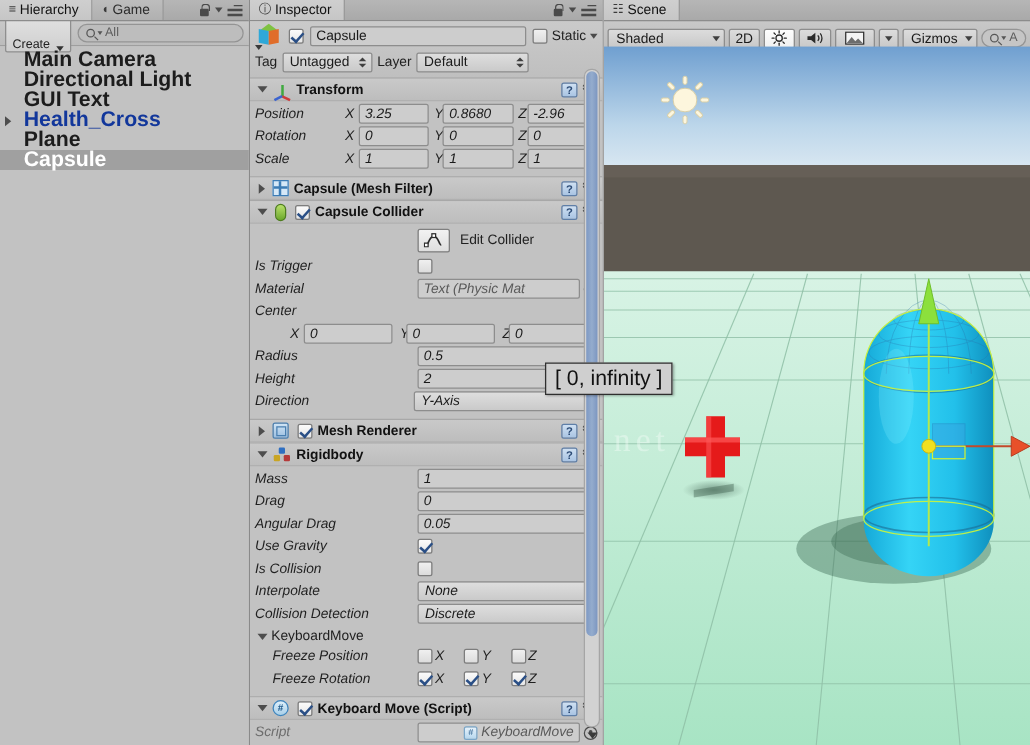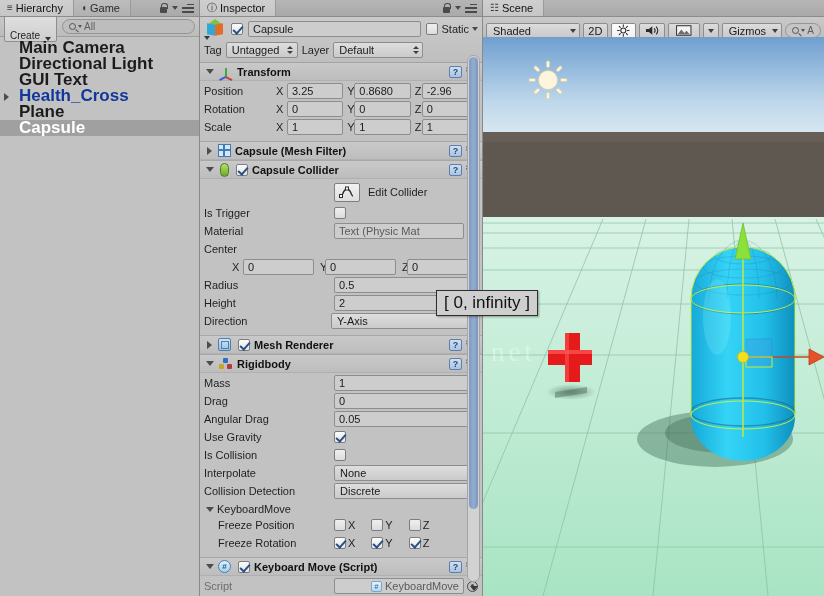--- a/index.html
+++ b/index.html
@@ -221,21 +221,21 @@
   }
   .gear {
     width: 12px; height: 12px; position: relative;
   }
   .gear:before {
     content: "\2699"; font-size: 13px; color: #3c3c3c;
     position: absolute; left: -1px; top: -3px; line-height: 1;
   }
 
   .comp-body { padding: 2px 4px 4px 4px; }
-  .frow { display: flex; align-items: center; height: 16px; margin-bottom: 2px; }
+  .frow { display: flex; align-items: center; height: 16px; margin-bottom: 2px; font-style: italic; }
   .frow .fl { width: 72px; font-size: 11px; color: #1f1f1f; flex: none; }
   .frow .fl.ind { padding-left: 14px; width: 72px; }
   .axisgrp { display: flex; align-items: center; flex: 1; gap: 0; }
   .axisgrp .ax { width: 11px; font-size: 11px; color: #1f1f1f; flex: none; text-align: left; }
   .axisgrp .txtfield { flex: 1; min-width: 0; }
   .full { flex: 1; }
 
   .icon-transform { width: 15px; height: 14px; position: relative; flex: none; }
   .icon-transform .a1, .icon-transform .a2, .icon-transform .a3 {
     position: absolute; left: 7px; bottom: 2px; width: 1.6px; height: 9px;

